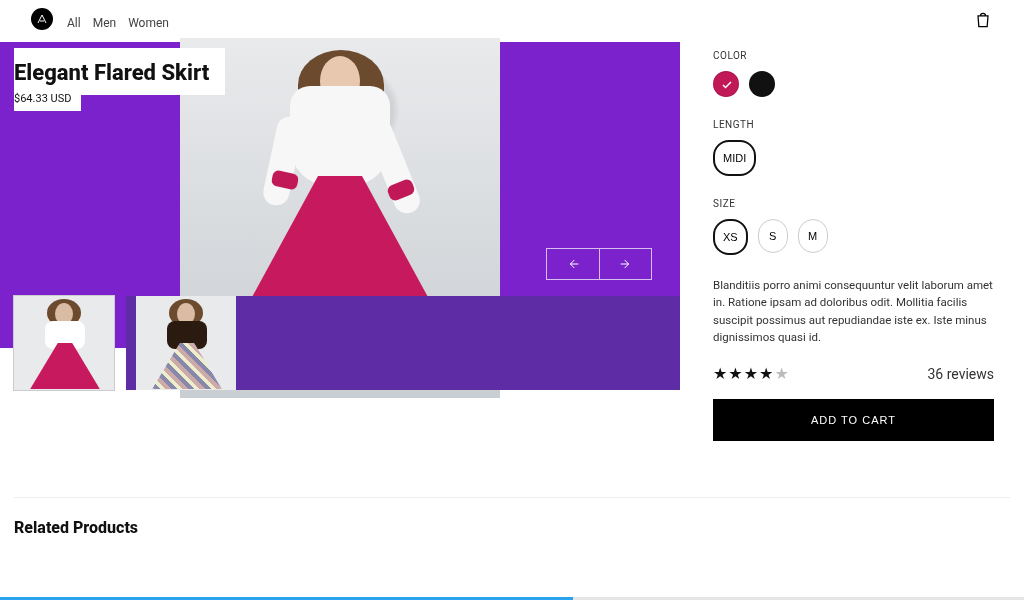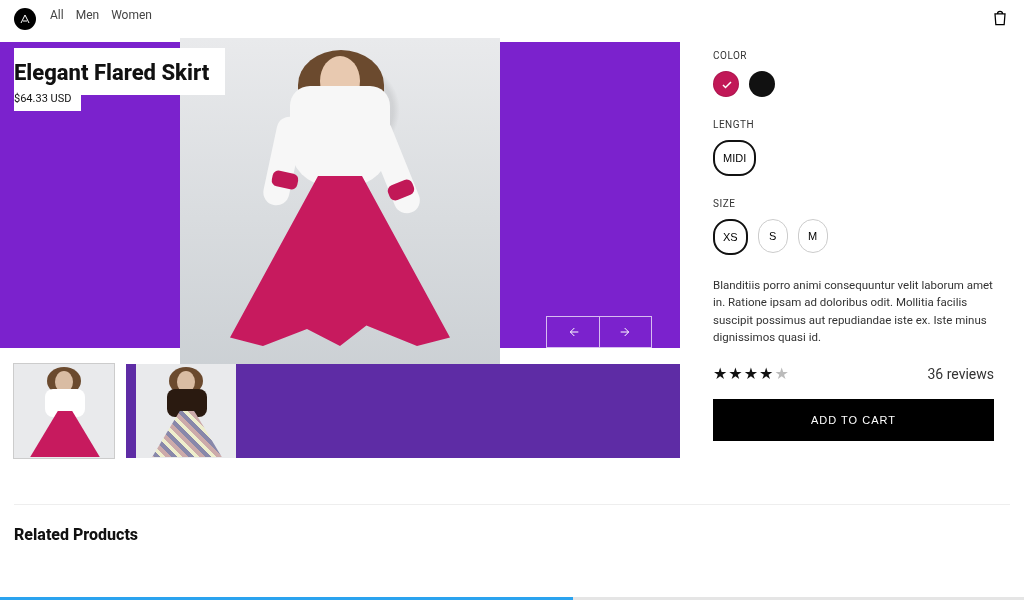--- a/index.html
+++ b/index.html
@@ -1,36 +1,36 @@
 <!DOCTYPE html>
 <html><head>
 <meta charset="utf-8">
 <style>
   * { box-sizing: border-box; margin: 0; padding: 0; }
   body { font-family: -apple-system, BlinkMacSystemFont, "Segoe UI", Roboto, sans-serif; color: #111; }
 
   
-  .header { display: flex; align-items: flex-start; padding: 8px 14px; }
+  .header { display: flex; align-items: flex-end; padding: 8px 31px; }
   .logo { width: 22px; height: 22px; border-radius: 50%; background:#000; display:flex; align-items:center; justify-content:center; }
   .logo svg { width:12px; height:12px; }
   .nav { display:flex; gap:12px; margin-left:14px; font-size:12px; }
   .nav a { color:#444; text-decoration:none; cursor:pointer; }
   .searchwrap { flex:1; display:flex; justify-content:center; }
   .searchbox { position:relative; width:330px; }
   .searchbox input { width:100%; height:30px; border:1px solid #ddd; border-radius:4px; padding:0 30px 0 10px; font-size:12px; }
   .searchbox .search-icon { position:absolute; right:8px; top:50%; transform:translateY(-50%); width:14px; height:14px; }
   .cart-icon { width:20px; height:20px; margin-left:auto; }
 
   
   .page { display:flex; padding:0 14px 30px 0; }
   .left { flex:0 0 680px; position:relative; }
   .right { flex:1; padding:12px 16px 0 18px;margin-left:15px; }
 
   
-  .hero { position:relative; height:420px; }
+  .hero { position:relative; height:352px; }
   .purple { position:absolute; top:4px; left:0; right:0; height:306px; background:#7b22cd; }
   .mainimg {
     position:absolute; left:180px; top:0; width:320px; height:360px;
     background:#d7dadd;
     background-image:
       radial-gradient(circle at 54% 20%, rgba(0,0,0,0.08) 12%, transparent 14%),
       linear-gradient(#e9eaec,#c9ced2);
   }
   .figure {
     position:absolute; left:50%; transform:translateX(-50%); top:8px; width:240px; height:340px;

